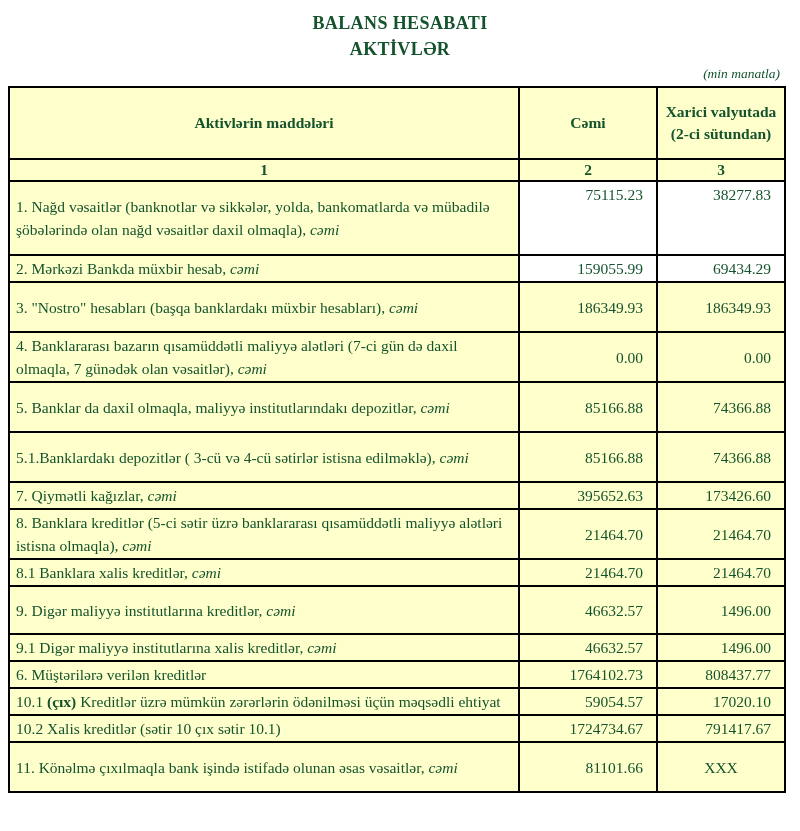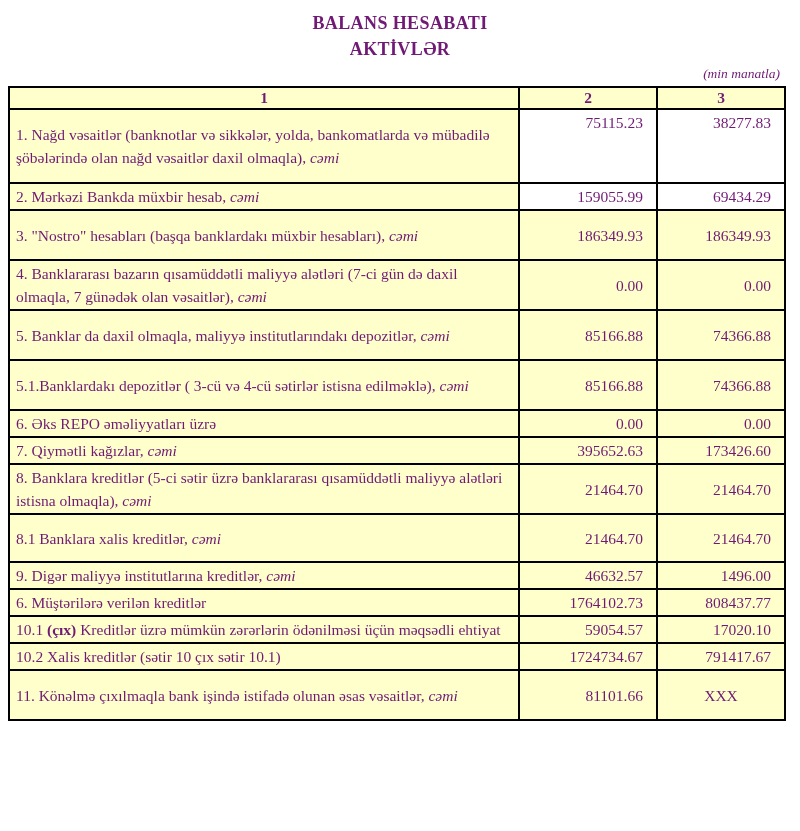--- a/index.html
+++ b/index.html
@@ -1,20 +1,20 @@
 <!DOCTYPE html>
 <html><head>
 <meta charset="utf-8">
 <style>
   html, body { margin:0; padding:0; background:#ffffff; }
   .page {
     position:relative;
     width:800px; height:831px;
     background:#ffffff;
-    color:#701a75;
+    color:#14532d;
     font-family:"Liberation Serif", serif;
     overflow:hidden;
   }
   .titles { padding-top:10px; text-align:center; }
   .title-line {
     font-size:18px; font-weight:bold; line-height:26px; letter-spacing:0.4px;
   }
   .unit-note {
     text-align:right; font-style:italic; font-size:13.5px;
     margin:3px 20px 0 0; line-height:17px;
@@ -76,20 +76,25 @@
   </div>
   <div class="unit-note">(min manatla)</div>
 
   <table class="balance">
     <colgroup>
       <col style="width:510px">
       <col style="width:138px">
       <col style="width:128px">
     </colgroup>
     <thead>
+      <tr class="col-header-row">
+        <th>Aktivlərin  maddələri</th>
+        <th>Cəmi</th>
+        <th>Xarici valyutada (2-ci sütundan)</th>
+      </tr>
       <tr class="col-number-row">
         <th>1</th>
         <th>2</th>
         <th>3</th>
       </tr>
     </thead>
     <tbody id="table-body">
         <tr>
           <td class="label-cell"><span>1. Nağd vəsaitlər (banknotlar və sikkələr, yolda, bankomatlarda və mübadilə şöbələrində olan nağd vəsaitlər daxil olmaqla), </span><span class="it">cəmi</span></td>
           <td class="value-cell white top">75115.23</td>
@@ -114,41 +119,41 @@
           <td class="label-cell"><span>5. Banklar da daxil olmaqla, maliyyə institutlarındakı depozitlər, </span><span class="it">cəmi</span></td>
           <td class="value-cell">85166.88</td>
           <td class="value-cell">74366.88</td>
         </tr>
         <tr>
           <td class="label-cell"><span>5.1.Banklardakı depozitlər ( 3-cü və 4-cü sətirlər istisna edilməklə), </span><span class="it">cəmi</span></td>
           <td class="value-cell">85166.88</td>
           <td class="value-cell">74366.88</td>
         </tr>
         <tr>
-          <td class="label-cell"><span>6. Əks REPO əməliyyatları üzrə</span></td>
-          <td class="value-cell">0.00</td>
-          <td class="value-cell">0.00</td>
-        </tr>
-        <tr>
           <td class="label-cell"><span>7. Qiymətli kağızlar, </span><span class="it">cəmi</span></td>
           <td class="value-cell">395652.63</td>
           <td class="value-cell">173426.60</td>
         </tr>
         <tr>
           <td class="label-cell"><span>8. Banklara kreditlər (5-ci sətir üzrə banklararası qısamüddətli maliyyə alətləri istisna olmaqla), </span><span class="it">cəmi</span></td>
           <td class="value-cell">21464.70</td>
           <td class="value-cell">21464.70</td>
         </tr>
         <tr>
           <td class="label-cell"><span>8.1 Banklara xalis kreditlər, </span><span class="it">cəmi</span></td>
           <td class="value-cell">21464.70</td>
           <td class="value-cell">21464.70</td>
         </tr>
         <tr>
           <td class="label-cell"><span>9. Digər maliyyə institutlarına kreditlər, </span><span class="it">cəmi</span></td>
+          <td class="value-cell">46632.57</td>
+          <td class="value-cell">1496.00</td>
+        </tr>
+        <tr>
+          <td class="label-cell"><span>9.1 Digər maliyyə institutlarına xalis kreditlər, </span><span class="it">cəmi</span></td>
           <td class="value-cell">46632.57</td>
           <td class="value-cell">1496.00</td>
         </tr>
         <tr>
           <td class="label-cell"><span>6. Müştərilərə verilən kreditlər</span></td>
           <td class="value-cell">1764102.73</td>
           <td class="value-cell">808437.77</td>
         </tr>
         <tr>
           <td class="label-cell"><span>10.1 </span><span class="bd">(çıx)</span><span> Kreditlər üzrə mümkün zərərlərin ödənilməsi üçün məqsədli ehtiyat</span></td>

